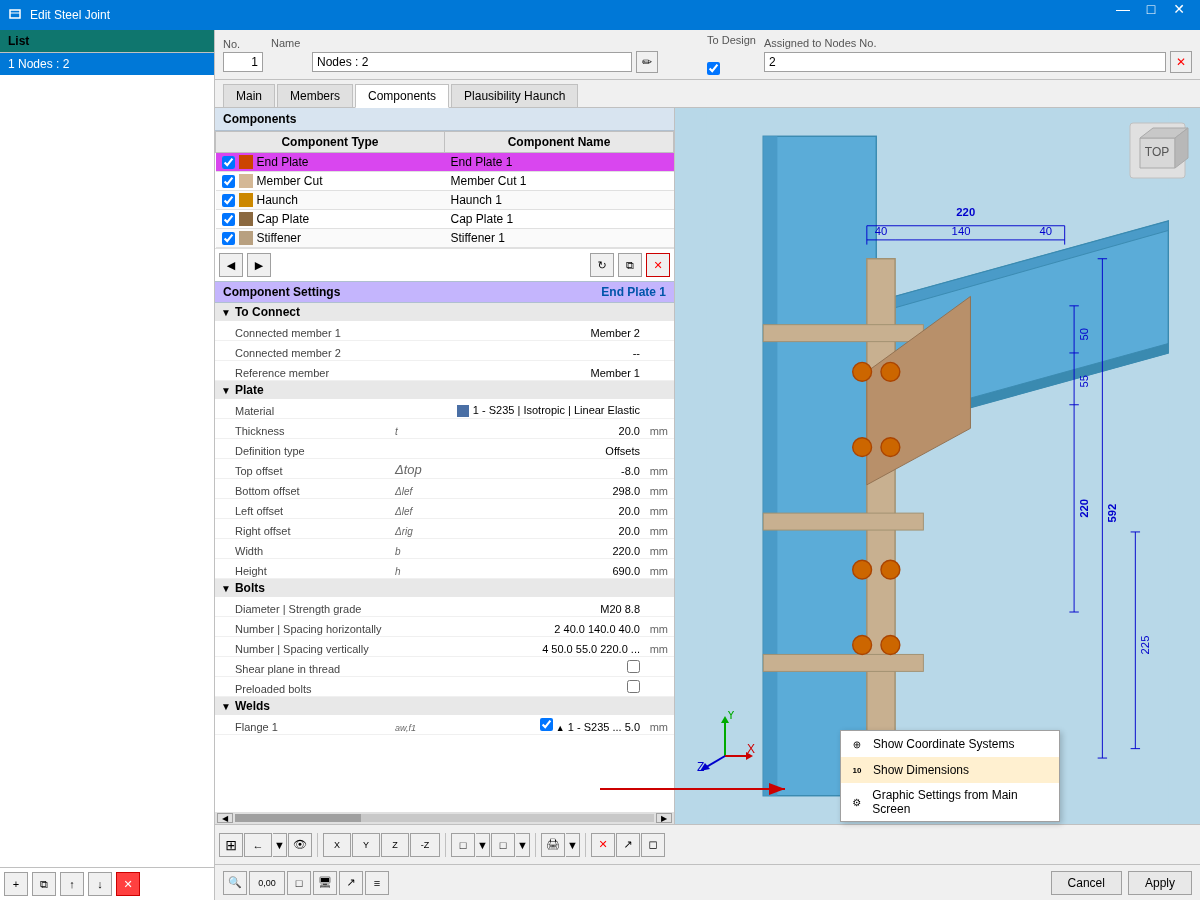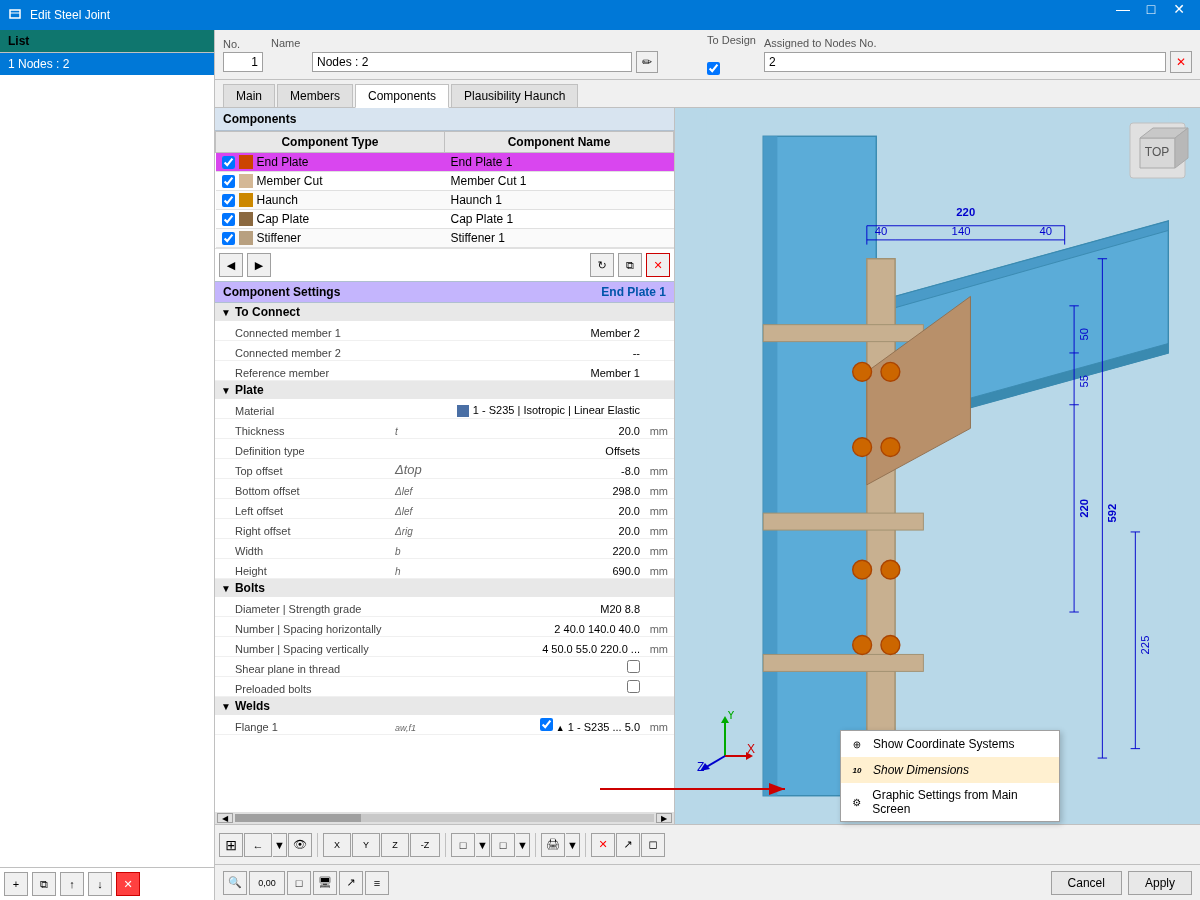--- a/index.html
+++ b/index.html
@@ -268,21 +268,21 @@
       width: 220px;
       z-index: 100;
     }
     .dropdown-item {
       display: flex;
       align-items: center;
       padding: 5px 8px;
       gap: 8px;
       cursor: pointer;
     }
-    .dropdown-item.highlighted { background: #fff0d0; font-style: italic; }
+    .dropdown-item.highlighted { background: #fff0d0; }
     .dropdown-item-icon { width: 16px; height: 16px; display: flex; align-items: center; justify-content: center; font-size: 10px; }
 
     
     .joint-svg { position: absolute; top: 0; left: 0; width: 100%; height: 100%; }
 
     
     .h-scroll {
       height: 12px;
       background: #e0e0e0;
       display: flex;

